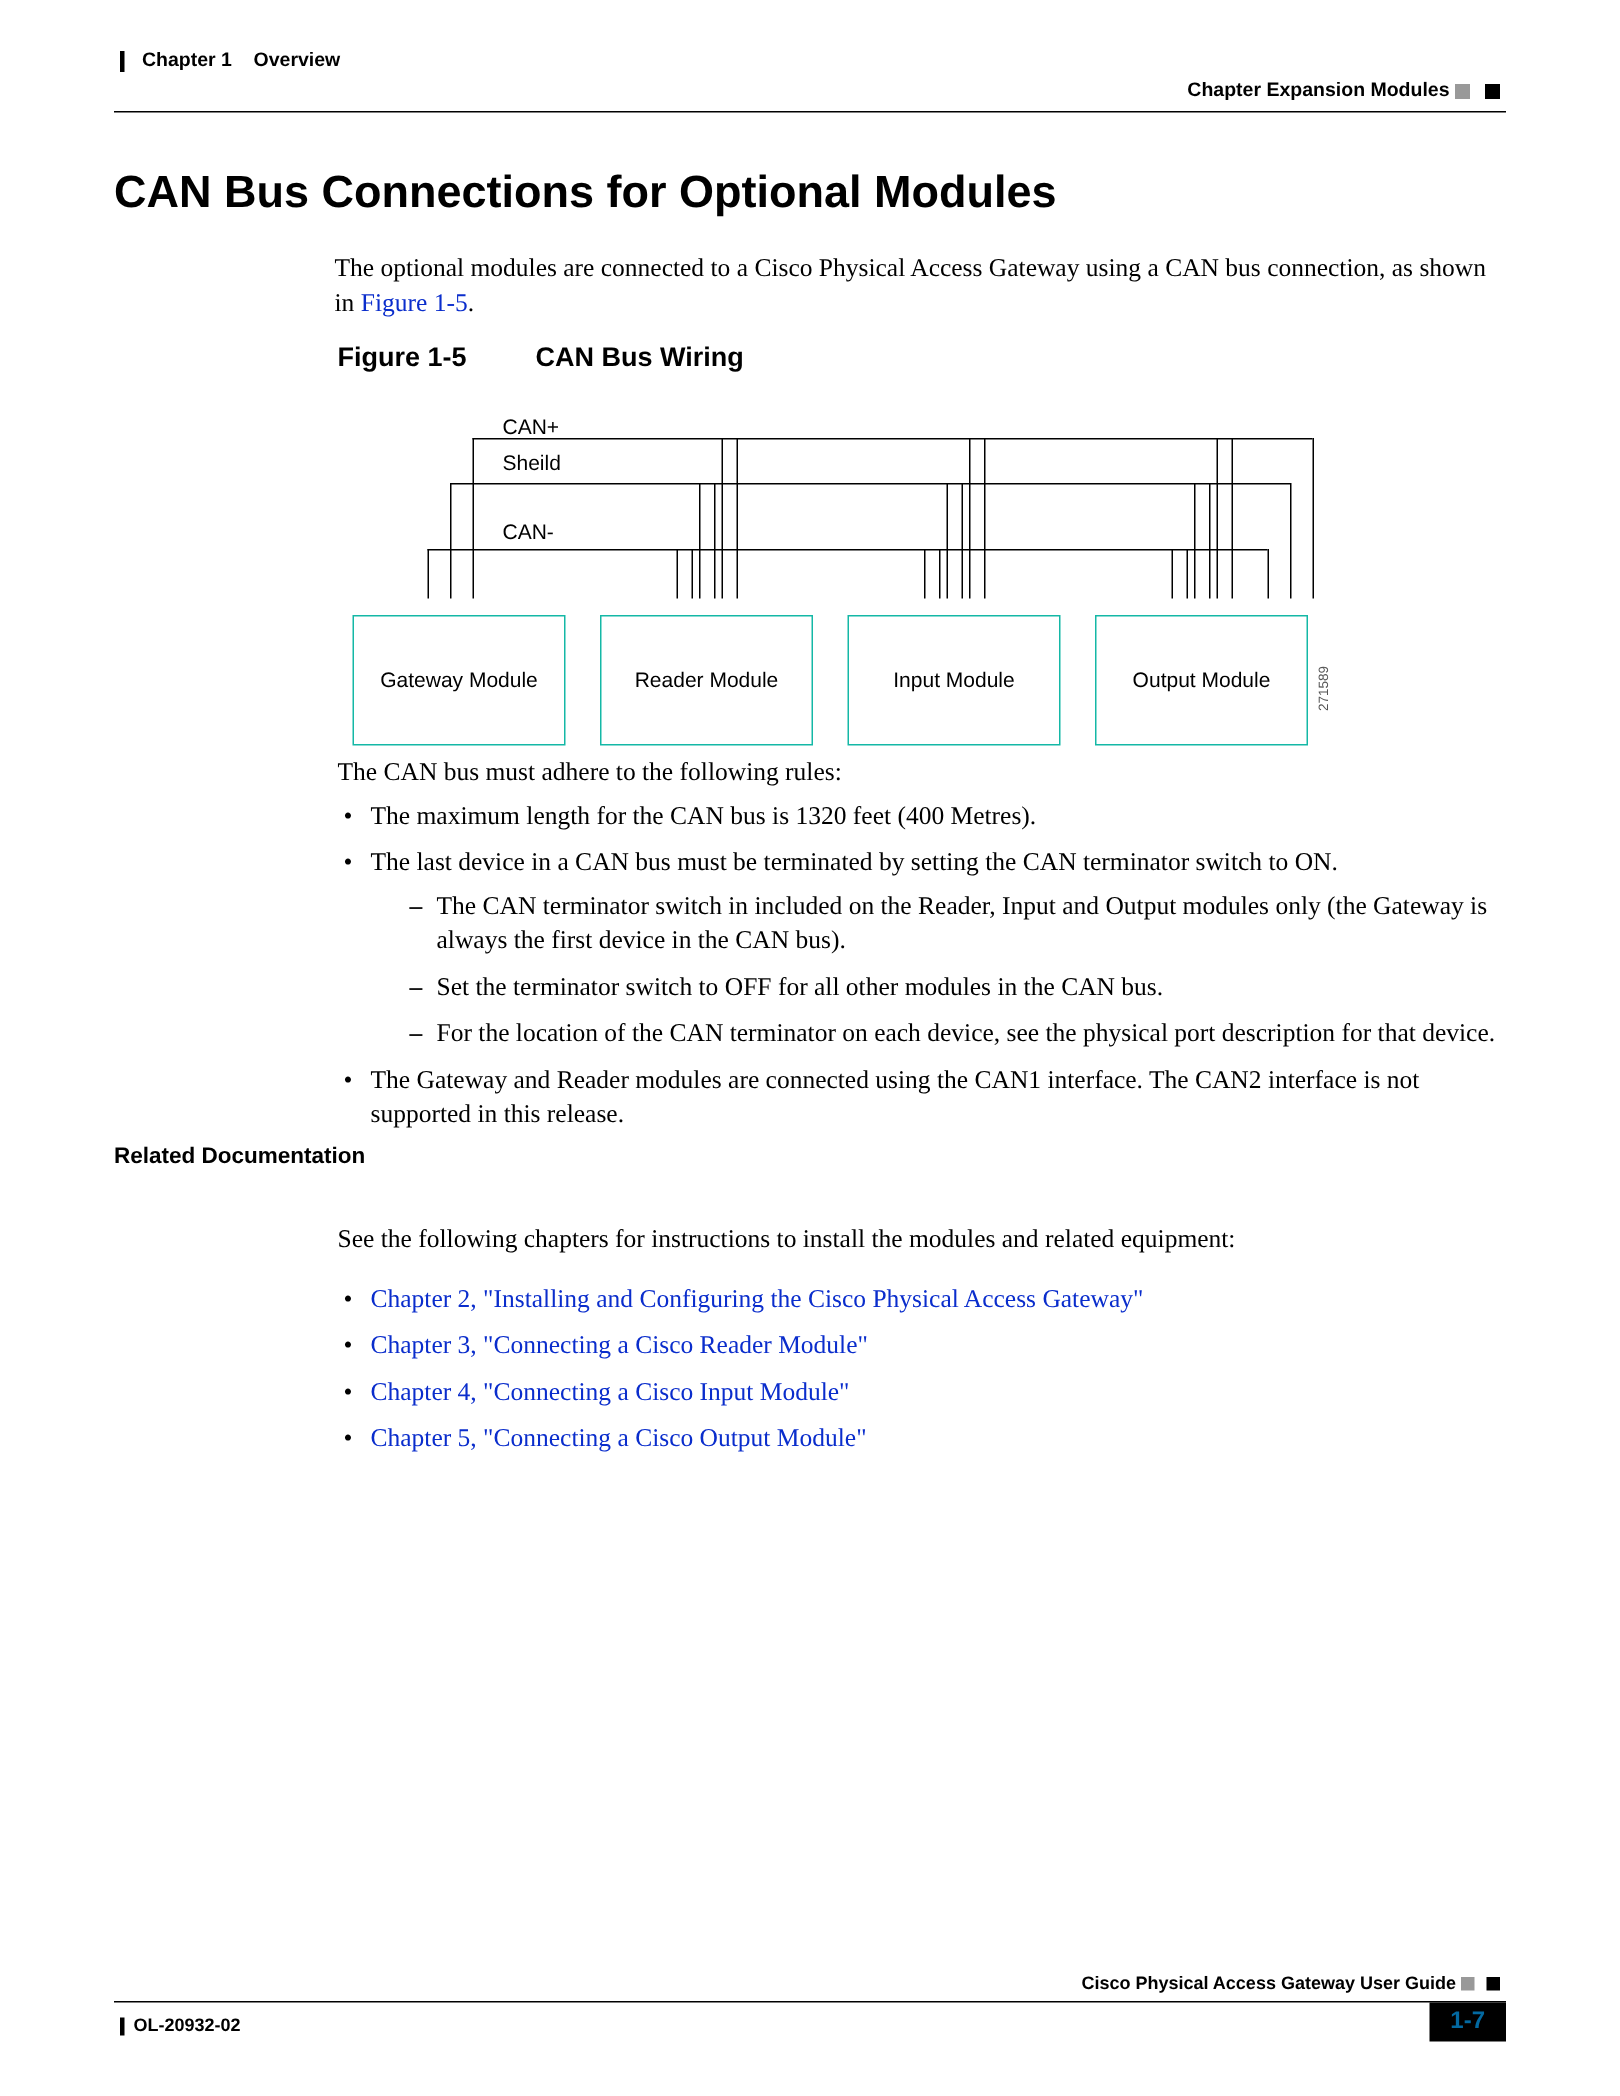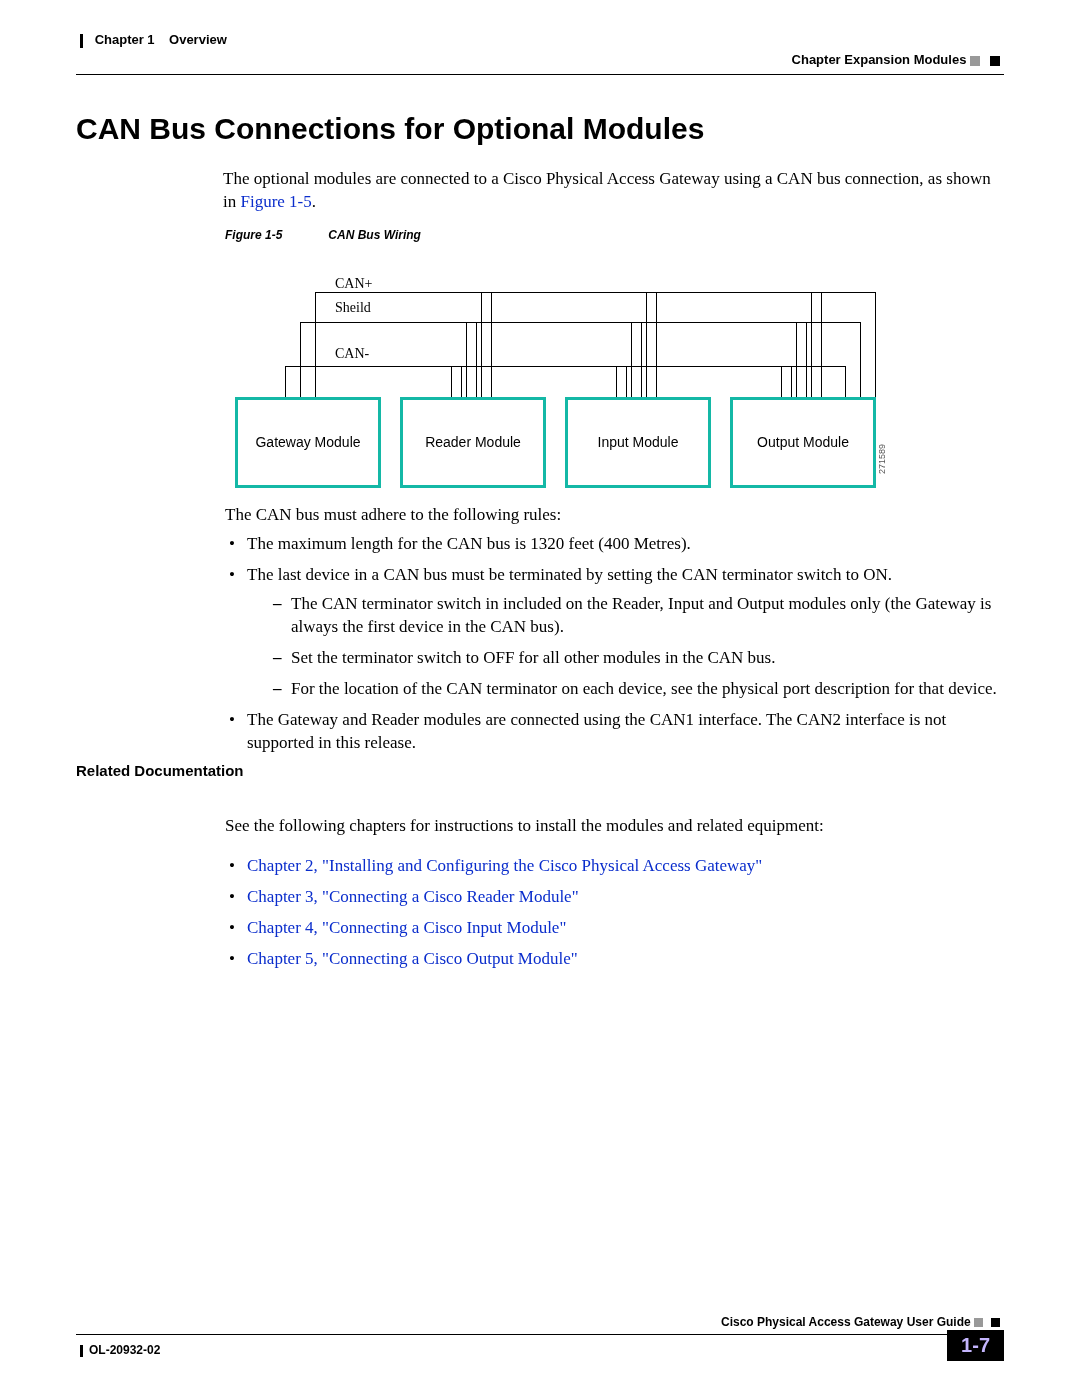--- a/index.html
+++ b/index.html
@@ -85,59 +85,58 @@
     right: 80px;
     line-height: 1.35;
   }
   .intro a { color: #0a2dcc; text-decoration: none; }
 
   .figcap {
     position: absolute;
     left: 225px;
     top: 228px;
     font-family: Arial, Helvetica, sans-serif;
-    font-style: italic;
-    font-weight: bold;
-    font-size: 12px;
+    font-weight: bold;
+    font-size: 18px;
   }
   .figcap .num { margin-right: 46px; }
 
   
   .diagram {
     position: absolute;
     left: 225px;
     top: 264px;
     width: 650px;
     height: 230px;
   }
   .wire { position: absolute; }
   .wire.h { height: 0; border-top: 1px solid; }
   .wire.v { width: 0; border-left: 1px solid; }
   .c-orange { border-color: #ff9900; }
   .c-teal   { border-color: #00a88f; }
   .c-black  { border-color: #000; }
 
   .label {
     position: absolute;
-    font-family: Liberation Serif, serif;
+    font-family: Liberation Sans, sans-serif;
     font-size: 14px;
     left: 110px;
   }
 
   .modbox {
     position: absolute;
     width: 140px;
     height: 85px;
     background: #fff;
-    border: 3px solid #14b8a6;
+    border: 1px solid #14b8a6;
     text-align: center;
     font-family: Arial, Helvetica, sans-serif;
     font-size: 14px;
     line-height: 85px;
-    top: 133px;
+    top: 146px;
   }
   .diagid {
     position: absolute;
     right: -2px;
     top: 180px;
     font-family: Arial, Helvetica, sans-serif;
     font-size: 9px;
     transform: rotate(-90deg);
     transform-origin: right top;
     color: #555;
@@ -221,24 +220,24 @@
     width: 3px; height: 12px;
     background: #000;
     margin-right: 6px;
     vertical-align: middle;
   }
   .pagenum {
     position: absolute;
     bottom: 36px;
     right: 76px;
     background: #000;
-    color: #c4b5fd;
-    font-family: Arial, Helvetica, sans-serif;
-    font-weight: bold;
-    font-size: 20px;
+    color: #0369a1;
+    font-family: Arial, Helvetica, sans-serif;
+    font-weight: bold;
+    font-size: 16px;
     padding: 4px 14px;
   }
 </style>
 </head>
 <body>
 
 <div class="header">
   <div class="header-left">
     <span>Chapter 1</span>&nbsp;&nbsp;&nbsp;&nbsp;<span>Overview</span>
   </div>

